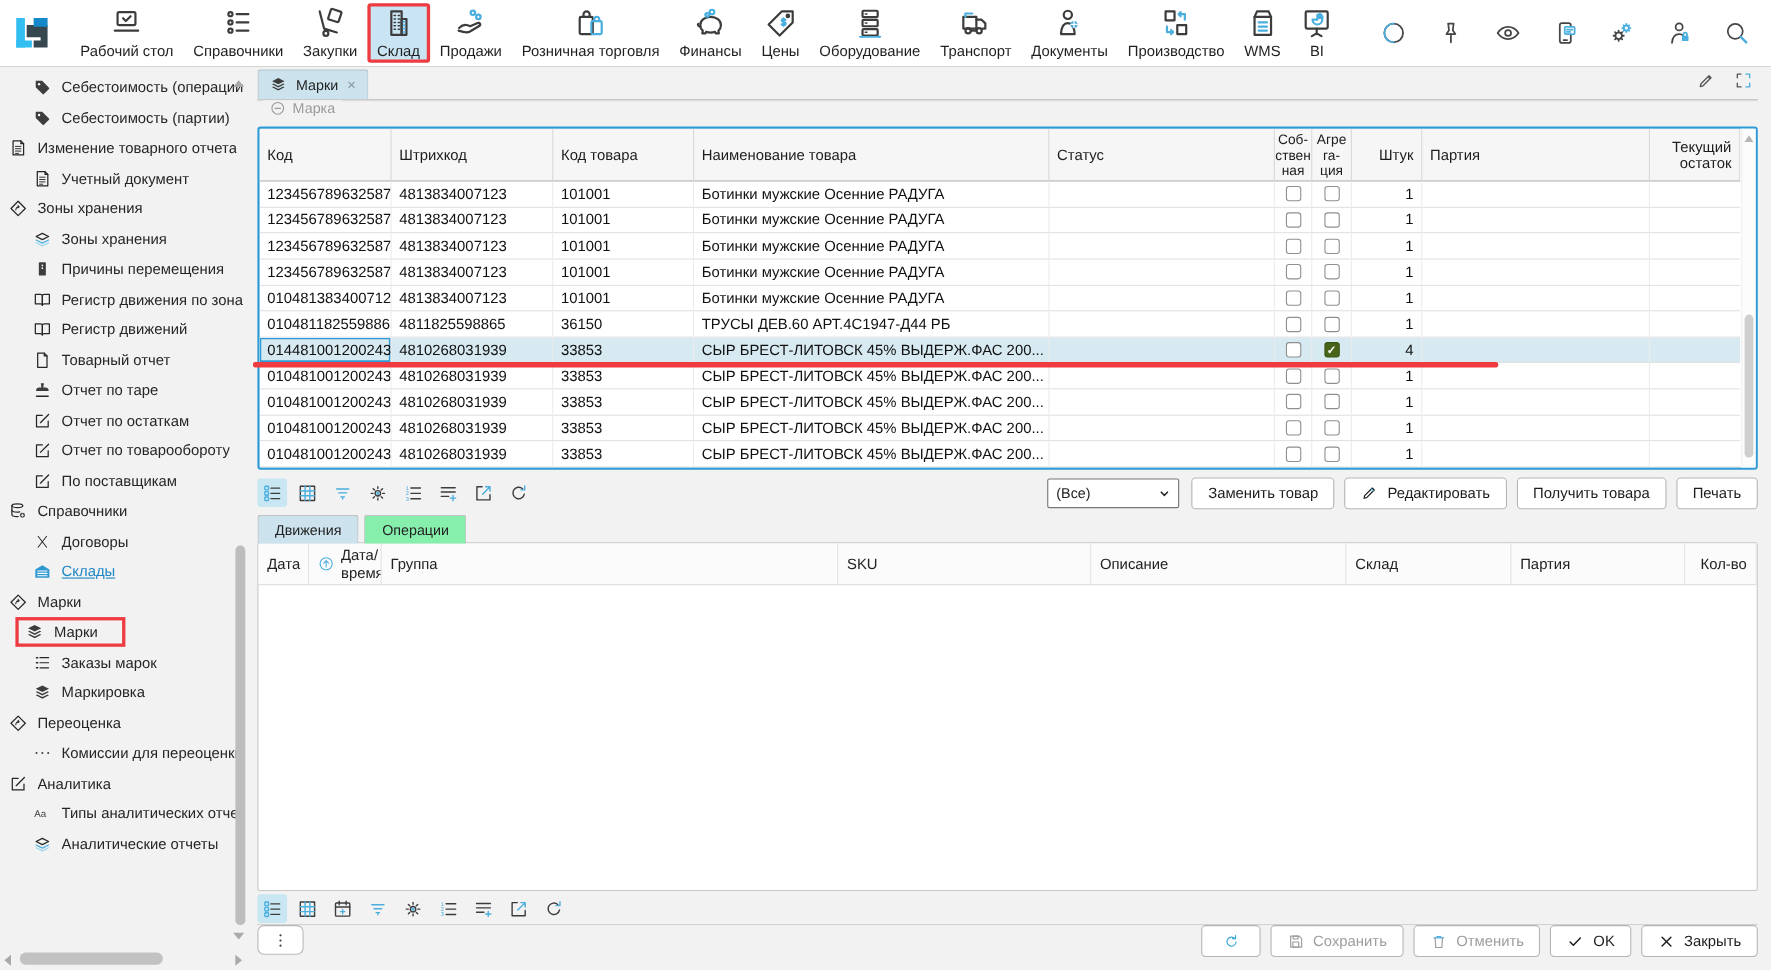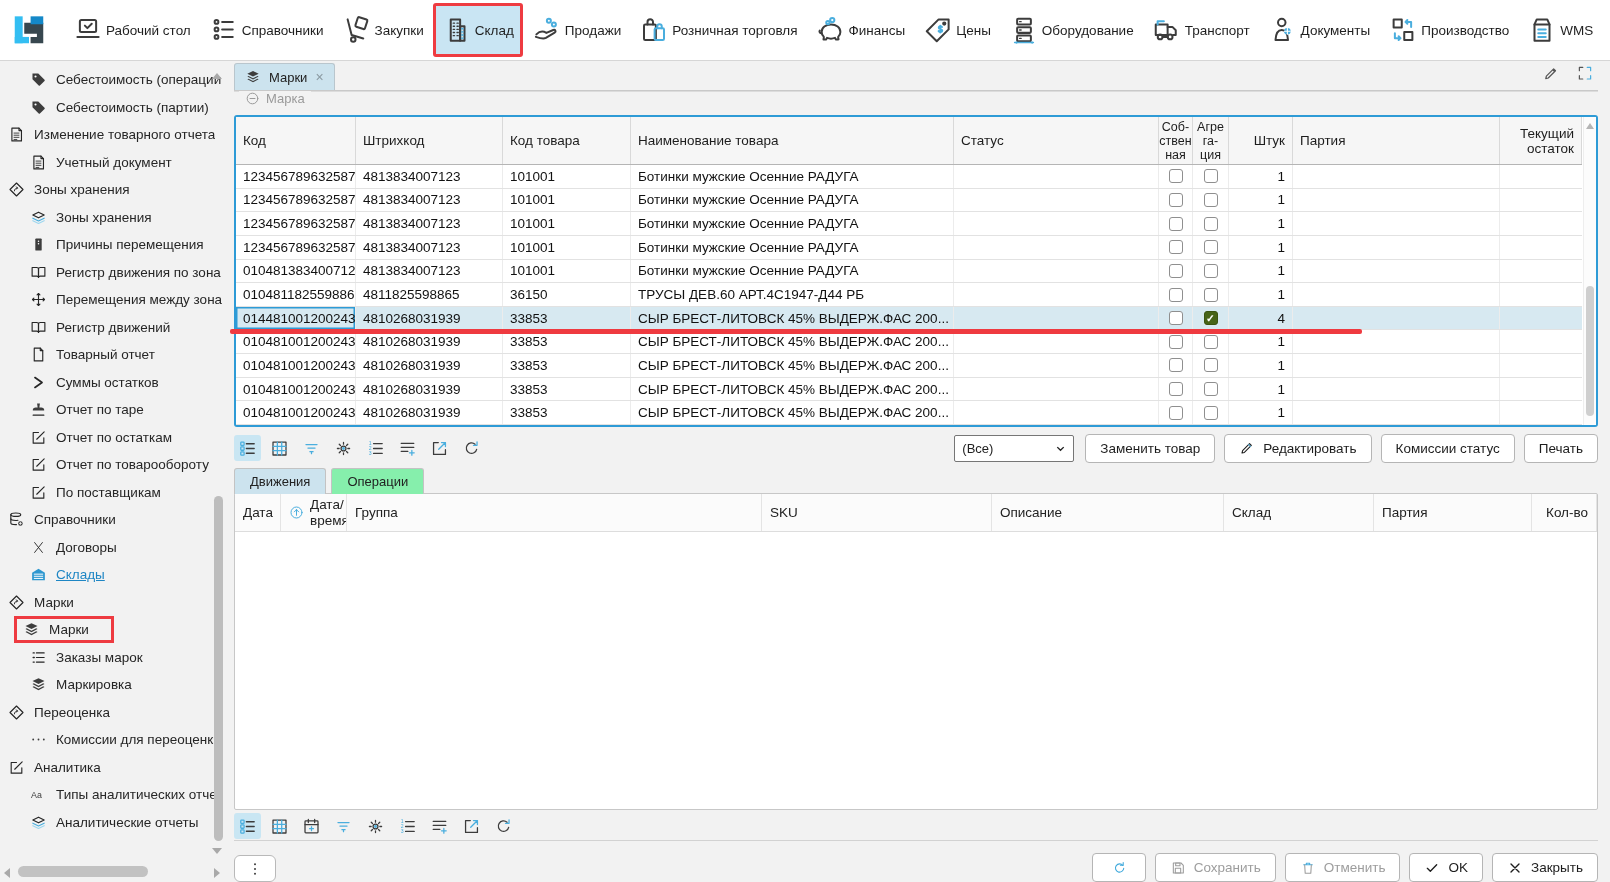--- a/index.html
+++ b/index.html
@@ -4,21 +4,21 @@
 <style>
   *{box-sizing:border-box;margin:0;padding:0}
   html,body{width:1610px;height:882px;overflow:hidden}
   body{font-family:"Liberation Sans",sans-serif;font-size:13px;color:#222;background:#f2f2f2}
   svg.icon{display:block;flex:none}
   svg.icon text{font-family:"Liberation Sans",sans-serif}
 
   
   .topbar{height:61px;background:#fff;border-bottom:1px solid #d6d6d6;display:flex;align-items:center}
   .logo{margin:0 16px 0 10px}
-  .module{display:flex;flex-direction:row;align-items:center;justify-content:center;gap:3px;height:54px;padding:3px 9px;border-radius:3px;color:#3c3c3c;cursor:pointer;white-space:nowrap}
+  .module{display:flex;flex-direction:column;align-items:center;justify-content:center;gap:3px;height:54px;padding:3px 9px;border-radius:3px;color:#3c3c3c;cursor:pointer;white-space:nowrap}
   .module .mlabel{font-size:13.5px;color:#1f1f1f}
   .module.active{background:#c9e5f3}
   .module.annotated{border:3px solid #ee3b41;padding:0 6px}
   .topbar-sep{width:1px;height:56px;background:#e3e3e3;margin:0 8px 0 12px}
   .topbar-right{display:flex;align-items:center;margin-left:auto;padding-right:6px}
   .top-action{width:52px;height:54px;display:flex;align-items:center;justify-content:center;color:#454545;cursor:pointer}
 
   
   .app-body{display:flex;height:821px}
   .sidebar{position:relative;width:228px;flex:none;padding-top:5px;overflow:hidden}
@@ -89,21 +89,21 @@
   .subtab.active{background:#cce3ee}
   .t2{flex:1;border:1px solid #c7c7c7;border-radius:2px;background:#fff;display:flex;flex-direction:column;margin-top:-1px;min-height:0}
   .t2head{display:flex;height:38px;background:#fbfbfb;border-bottom:1px solid #ddd;flex:none}
   .h2cell{padding:2px 8px;border-right:1px solid #e4e4e4;display:flex;align-items:center;gap:6px;font-size:13.5px;line-height:1.15;overflow:hidden}
   .h2cell.right{justify-content:flex-end;text-align:right}
   .t2body{flex:1}
 
   .toolbar2row{height:30px;display:flex;align-items:center;gap:5px;flex:none;padding-top:2px}
 
   
-  .bottombar{height:42px;display:flex;align-items:flex-end;border-top:1px solid #d2d2d2;flex:none;gap:8px}
+  .bottombar{height:42px;display:flex;align-items:flex-start;border-top:1px solid #d2d2d2;flex:none;gap:8px}
   .kebab-btn{width:42px;height:27px;border:1px solid #b9b9b9;border-radius:6px;background:#fff;display:flex;align-items:center;justify-content:center;cursor:pointer}
   .footbtns{margin-left:auto;display:flex;gap:9px;align-items:center}
 </style>
 </head>
 <body>
 
 <header class="topbar">
   <div class="logo">
     <svg width="38" height="38" viewBox="0 0 24 24">
       <path fill="#33bef2" d="M3 4h5v17H3z"></path>
@@ -351,43 +351,31 @@
         </div>
         <div class="snode lvl1">
           <svg class="icon" width="17" height="17" viewBox="0 0 24 24" fill="none" stroke="currentColor" stroke-width="1.6" stroke-linecap="round" stroke-linejoin="round">
             <path d="M3 5h6.5c1.4 0 2.5.9 2.5 2v12c0-1-1.1-1.8-2.5-1.8H3z"></path>
             <path d="M21 5h-6.5c-1.4 0-2.5.9-2.5 2v12c0-1 1.1-1.8 2.5-1.8H21z"></path>
           </svg>
           <span class="lbl">Регистр движения по зона</span>
         </div>
         <div class="snode lvl1">
           <svg class="icon" width="17" height="17" viewBox="0 0 24 24" fill="none" stroke="currentColor" stroke-width="1.6" stroke-linecap="round" stroke-linejoin="round">
-            <path d="M12 3.5v17M3.5 12h17M12 3.5l-2 2m2-2l2 2M12 20.5l-2-2m2 2l2-2M3.5 12l2-2m-2 2l2 2M20.5 12l-2-2m2 2l-2 2"></path>
-          </svg>
-          <span class="lbl">Перемещения между зона</span>
-        </div>
-        <div class="snode lvl1">
-          <svg class="icon" width="17" height="17" viewBox="0 0 24 24" fill="none" stroke="currentColor" stroke-width="1.6" stroke-linecap="round" stroke-linejoin="round">
             <path d="M3 5h6.5c1.4 0 2.5.9 2.5 2v12c0-1-1.1-1.8-2.5-1.8H3z"></path>
             <path d="M21 5h-6.5c-1.4 0-2.5.9-2.5 2v12c0-1 1.1-1.8 2.5-1.8H21z"></path>
           </svg>
           <span class="lbl">Регистр движений</span>
         </div>
         <div class="snode lvl1">
           <svg class="icon" width="17" height="17" viewBox="0 0 24 24" fill="none" stroke="currentColor" stroke-width="1.6" stroke-linecap="round" stroke-linejoin="round">
             <path d="M6 3h8.5L18 6.5V21H6z"></path>
             <path d="M14.5 3v3.5H18"></path>
           </svg>
           <span class="lbl">Товарный отчет</span>
-        </div>
-        <div class="snode lvl1">
-          <svg class="icon" width="17" height="17" viewBox="0 0 24 24" fill="none" stroke="currentColor" stroke-width="1.6" stroke-linecap="round" stroke-linejoin="round">
-            <path stroke-width="2.4" d="M7 5l10 7-10 7"></path>
-          </svg>
-          <span class="lbl">Суммы остатков</span>
         </div>
         <div class="snode lvl1">
           <svg class="icon" width="17" height="17" viewBox="0 0 24 24" fill="none" stroke="currentColor" stroke-width="1.6" stroke-linecap="round" stroke-linejoin="round">
             <path fill="#3d3d3d" stroke="none" d="M10 3.5h4l-.8 5.5H16c2.3 0 4 1.3 4 3.3v1.2H4v-1.2c0-2 1.7-3.3 4-3.3h2.8z"></path>
             <path stroke-width="1.8" d="M4.5 20h15"></path>
           </svg>
           <span class="lbl">Отчет по таре</span>
         </div>
         <div class="snode lvl1">
           <svg class="icon" width="17" height="17" viewBox="0 0 24 24" fill="none" stroke="currentColor" stroke-width="1.6" stroke-linecap="round" stroke-linejoin="round">
@@ -849,21 +837,21 @@
             <span>Заменить товар</span>
           </button>
           <button class="btn">
             <svg class="icon" width="16" height="16" viewBox="0 0 24 24" fill="none" stroke="currentColor" stroke-width="1.6" stroke-linecap="round" stroke-linejoin="round">
               <path d="M4.5 19.5l.9-3.6L15.8 5.5l2.7 2.7L8.1 18.6z"></path>
               <path stroke="#4aaede" d="M14.5 6.8l2.7 2.7"></path>
             </svg>
             <span>Редактировать</span>
           </button>
           <button class="btn">
-            <span>Комиссии статус</span>
+            <span>Получить товара</span>
           </button>
           <button class="btn">
             <span>Печать</span>
           </button>
         </span>
     </div>
 
     <div class="subtabs" id="subtabs">
         <div class="subtab active">
           <span>Движения</span>

